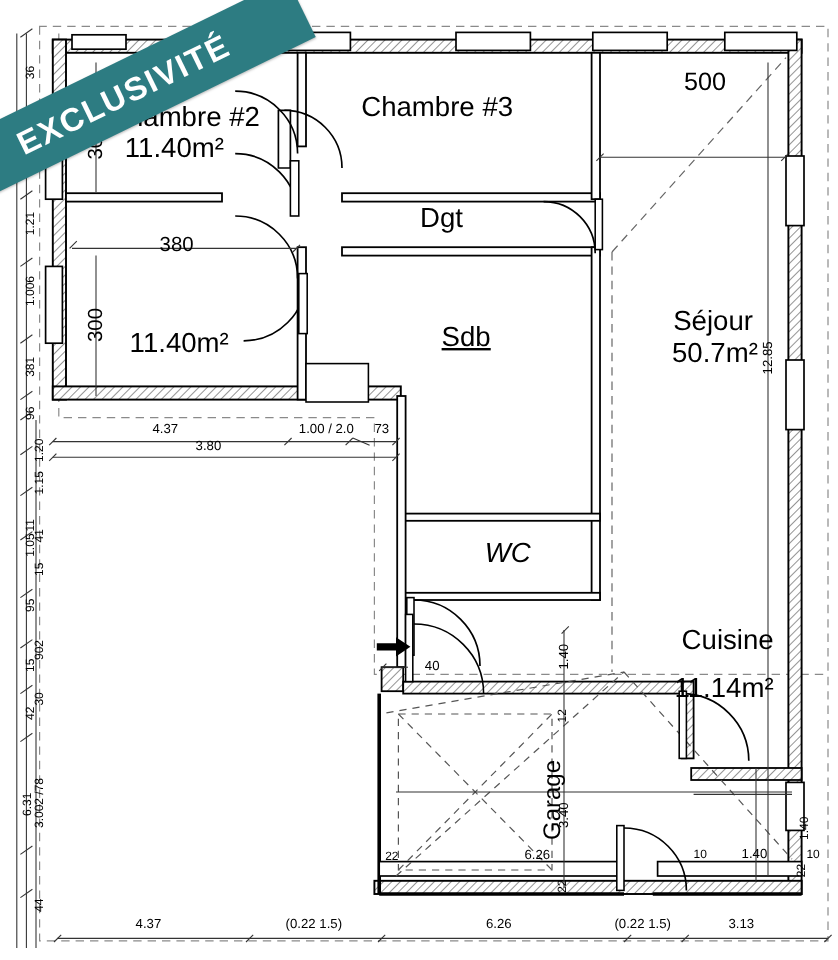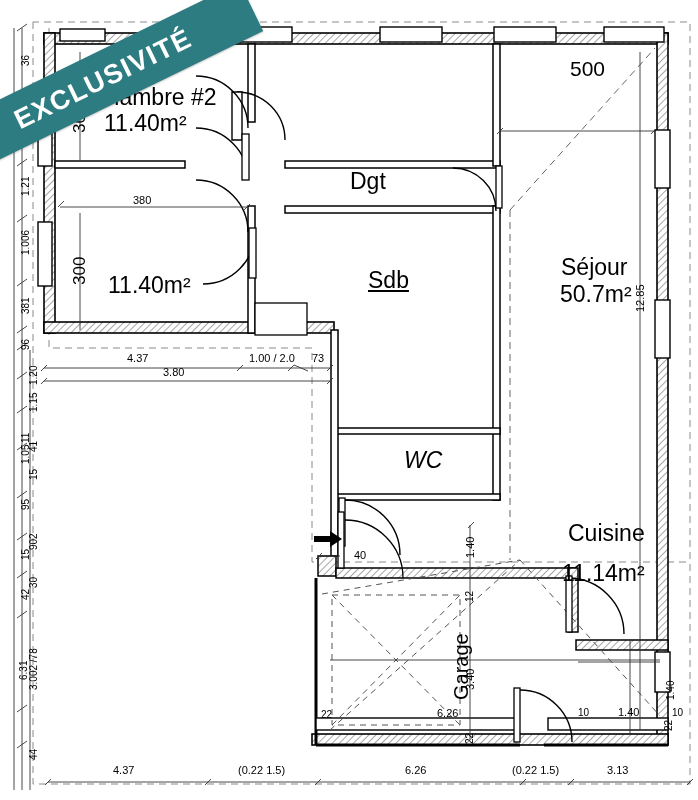--- a/index.html
+++ b/index.html
@@ -262,38 +262,39 @@
     </g>
   </svg>
 
   <div id="ribbon">
     <span>EXCLUSIVITÉ</span>
   </div>
 
   <div class="rlabel room-name" style="left:90px;top:84px;">Chambre #2</div>
   <div class="rlabel room-area" style="left:104px;top:110px;">11.40m²</div>
 
+  <div class="rlabel room-name" style="left:301px;top:76px;">Chambre #3</div>
 
   <div class="rlabel room-area" style="left:108px;top:272px;">11.40m²</div>
 
   <div class="rlabel room-name" style="left:350px;top:168px;">Dgt</div>
 
   <div class="rlabel room-name" style="left:368px;top:267px;text-decoration:underline;">Sdb</div>
 
   <div class="rlabel room-name" style="left:404px;top:447px;font-style:italic;">WC</div>
 
   <div class="rlabel room-name" style="left:561px;top:254px;">Séjour</div>
   <div class="rlabel room-area" style="left:560px;top:281px;">50.7m²</div>
 
   <div class="rlabel room-name" style="left:568px;top:520px;">Cuisine</div>
   <div class="rlabel room-area" style="left:562px;top:560px;">11.14m²</div>
 
   <div class="rlabel room-name vert" style="left:450px;top:700px;font-size:20px;">Garage</div>
 
-  <div class="rlabel dim" style="left:133px;top:194px;font-size:11px;">380</div>
+  <div class="rlabel dim" style="left:133px;top:194px;font-size:17px;">380</div>
   <div class="rlabel dim vert" style="left:70px;top:285px;font-size:17px;">300</div>
   <div class="rlabel dim vert" style="left:70px;top:133px;font-size:17px;">300</div>
   <div class="rlabel dim" style="left:570px;top:57px;font-size:21px;">500</div>
   <div class="rlabel dim-sm vert" style="left:634px;top:312px;">12.85</div>
 
   <div class="rlabel dim-sm vert" style="left:464px;top:558px;">1.40</div>
   <div class="rlabel dim-xs vert" style="left:464px;top:602px;">12</div>
   <div class="rlabel dim-sm vert" style="left:464px;top:690px;">3.40</div>
   <div class="rlabel dim-sm" style="left:437px;top:707px;">6.26</div>
   <div class="rlabel dim-xs vert" style="left:464px;top:744px;">22</div>

